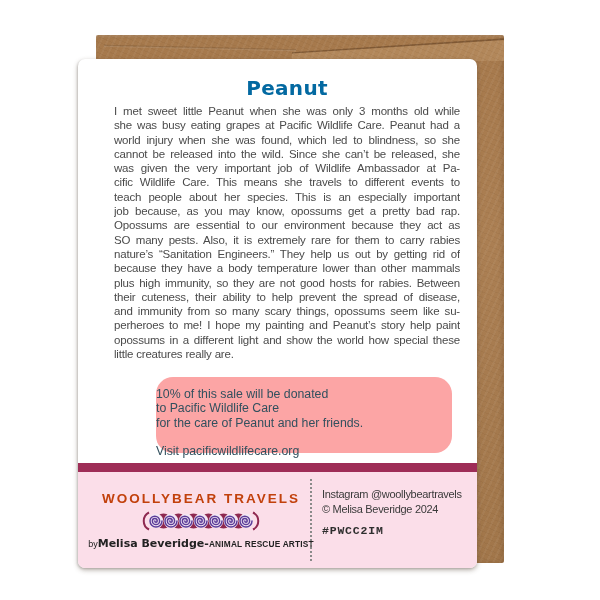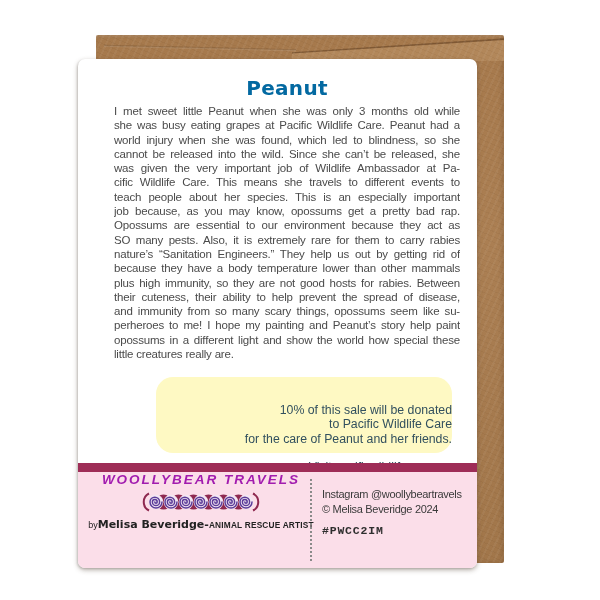--- a/index.html
+++ b/index.html
@@ -33,32 +33,32 @@
   .card-title{position:absolute;left:36px;top:17px;width:346px;text-align:center;
     font-family:"DejaVu Sans",sans-serif;font-weight:700;font-size:20px;color:#0369a1;
     letter-spacing:.3px;}
 
   .story{position:absolute;left:36px;top:45px;width:346px;color:#4a4a4a;
     font-size:11.5px;letter-spacing:-.2px;line-height:14.3px;}
   .story-line{white-space:nowrap;overflow:hidden;text-align:justify;text-align-last:justify;}
   .story-line:last-child{text-align-last:left;}
 
   .donation-box{position:absolute;left:78px;top:318px;width:296px;height:76px;
-    background:#fef9c3;border-radius:17px;box-sizing:border-box;padding-top:26px;
-    text-align:right;color:#32505e;font-size:12.3px;line-height:14.3px;}
+    background:#fca5a5;border-radius:17px;box-sizing:border-box;padding-top:10px;
+    text-align:left;color:#32505e;font-size:12.3px;line-height:14.3px;}
   .donation-visit{margin-top:14px;}
 
   .accent-bar{position:absolute;left:0;top:404px;width:100%;height:9px;background:#9e2d57;}
 
   .footer{position:absolute;left:0;top:413px;width:100%;height:96px;background:#fbdee9;
     border-radius:0 0 7px 7px;}
   .footer-left{position:absolute;left:0;top:0;width:232px;height:100%;box-sizing:border-box;
     padding-left:14px;display:flex;flex-direction:column;align-items:center;}
-  .brand{font-size:13.5px;font-weight:600;letter-spacing:2px;color:#a21caf;
-    white-space:nowrap;font-style:italic;}
+  .brand{margin-top:19px;font-size:13.5px;font-weight:600;letter-spacing:2px;color:#c2410c;
+    white-space:nowrap;}
   .logo{margin-top:4px;}
   .paren{stroke:#8e2950;stroke-width:2;fill:none;}
   .byline{margin-top:5px;display:flex;align-items:baseline;gap:0;white-space:nowrap;color:#222;}
   .byline-by{font-size:9px;}
   .byline-name{font-size:11px;font-weight:700;font-family:"DejaVu Sans",sans-serif;}
   .byline-role{font-size:8.3px;font-weight:600;letter-spacing:.2px;}
 
   .footer-divider{position:absolute;left:232px;top:7px;bottom:7px;width:0;
     border-left:2px dotted #8a8a8a;}
   .footer-right{position:absolute;left:244px;top:15px;width:152px;color:#3a3a3a;

